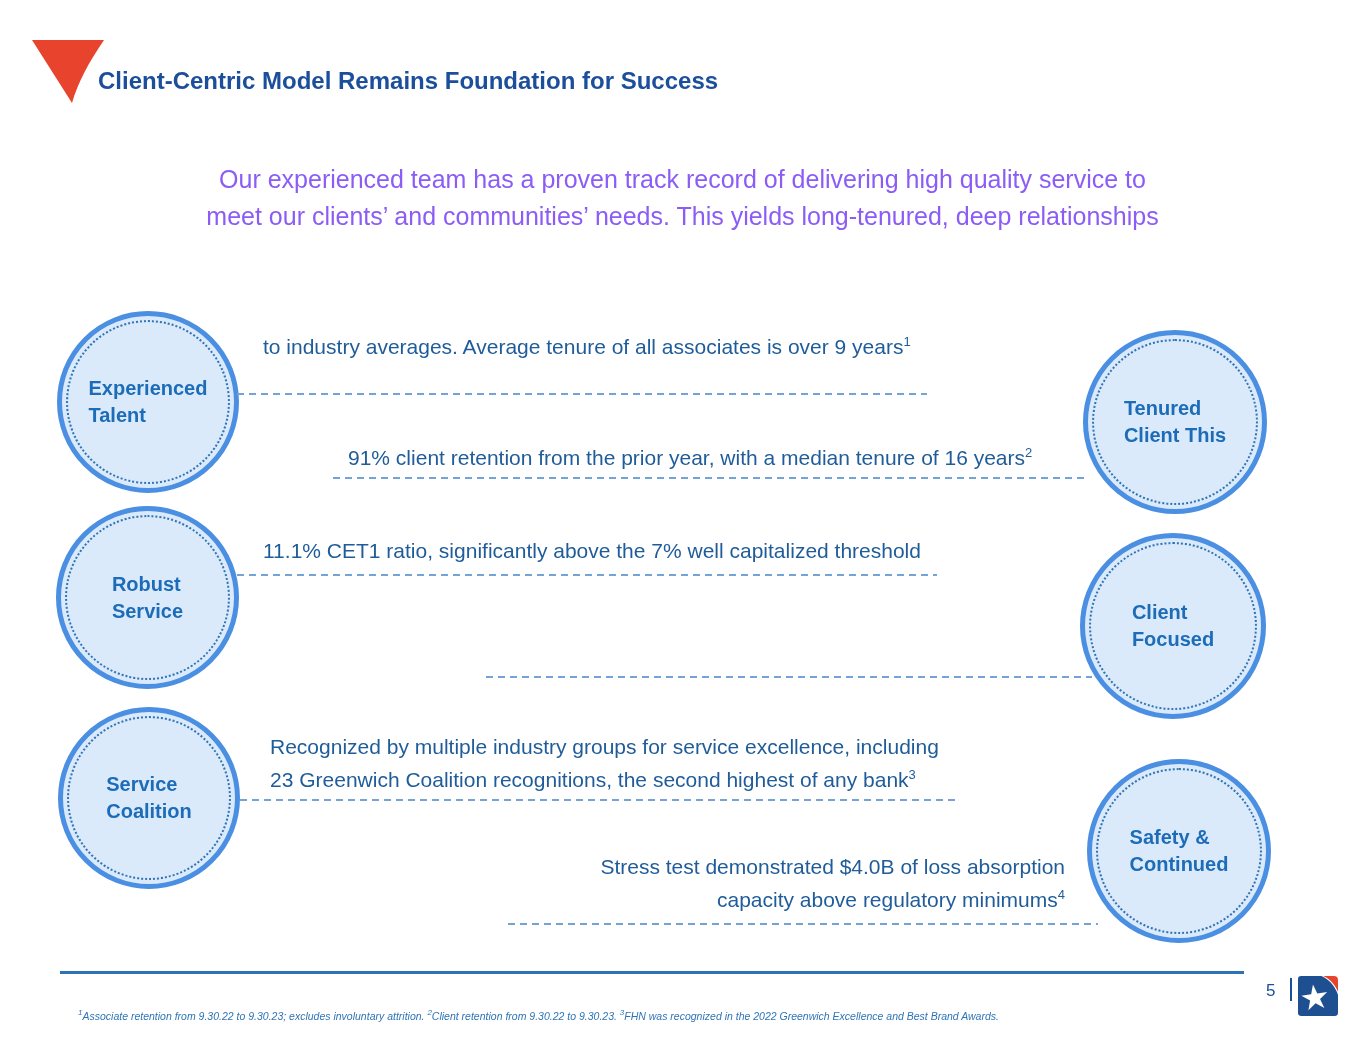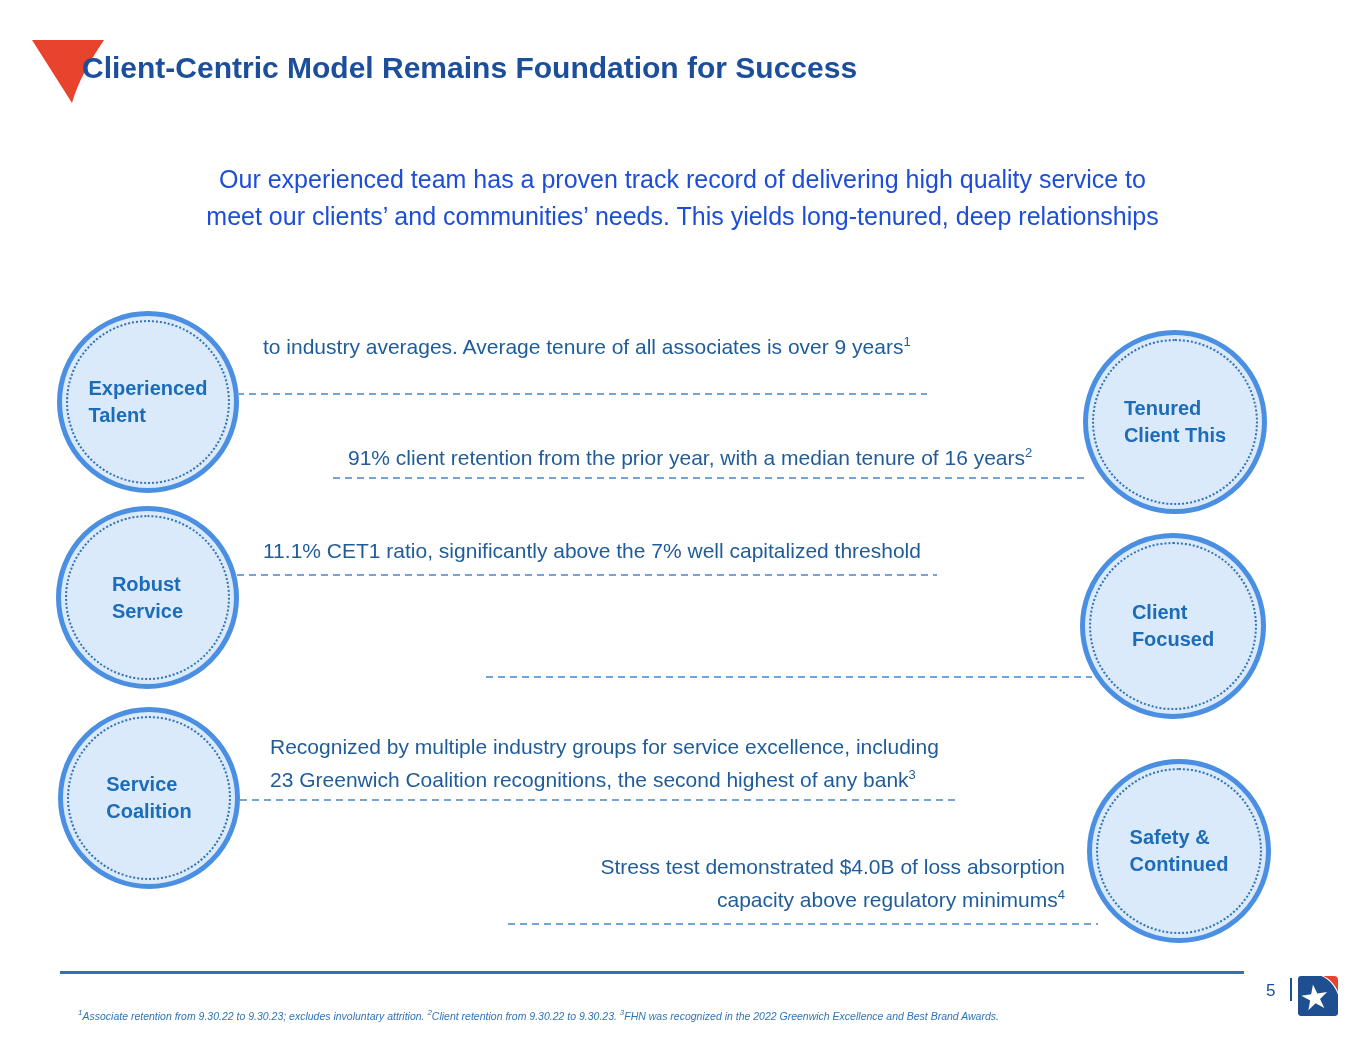--- a/index.html
+++ b/index.html
@@ -3,27 +3,27 @@
 <meta charset="utf-8">
 <style>
   html,body{margin:0;padding:0;background:#ffffff;}
   .slide{
     position:relative;width:1365px;height:1040px;background:#ffffff;overflow:hidden;
     font-family:"Liberation Sans",sans-serif;
   }
   
   .flag{position:absolute;left:30px;top:39px;}
   .title{
-    position:absolute;left:82px;top:51px;margin:0;
-    font-size:30px;font-weight:700;color:#1B4E9B;
+    position:absolute;left:82px;top:51px;margin:16px;
+    font-size:24px;font-weight:700;color:#1B4E9B;
   }
   
   .intro{
     position:absolute;left:0;top:161px;width:1365px;text-align:center;
-    color:#1d4ed8;font-size:25px;line-height:37px;
+    color:#8b5cf6;font-size:25px;line-height:37px;
   }
   
   .circle{
     position:absolute;box-sizing:border-box;border-radius:50%;
     background:#DBEAFB;border:5px solid #4A8FE2;
     display:flex;align-items:center;justify-content:center;
   }
   .circle::before{
     content:"";position:absolute;inset:4px;border:2px dotted #2F74B5;border-radius:50%;
   }

